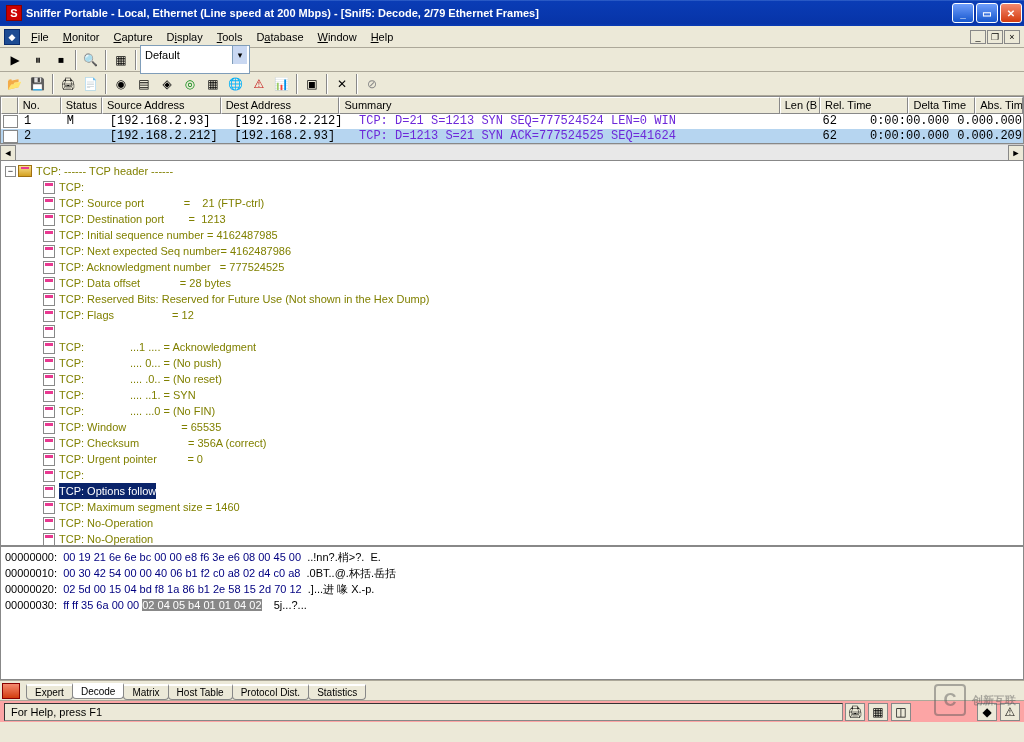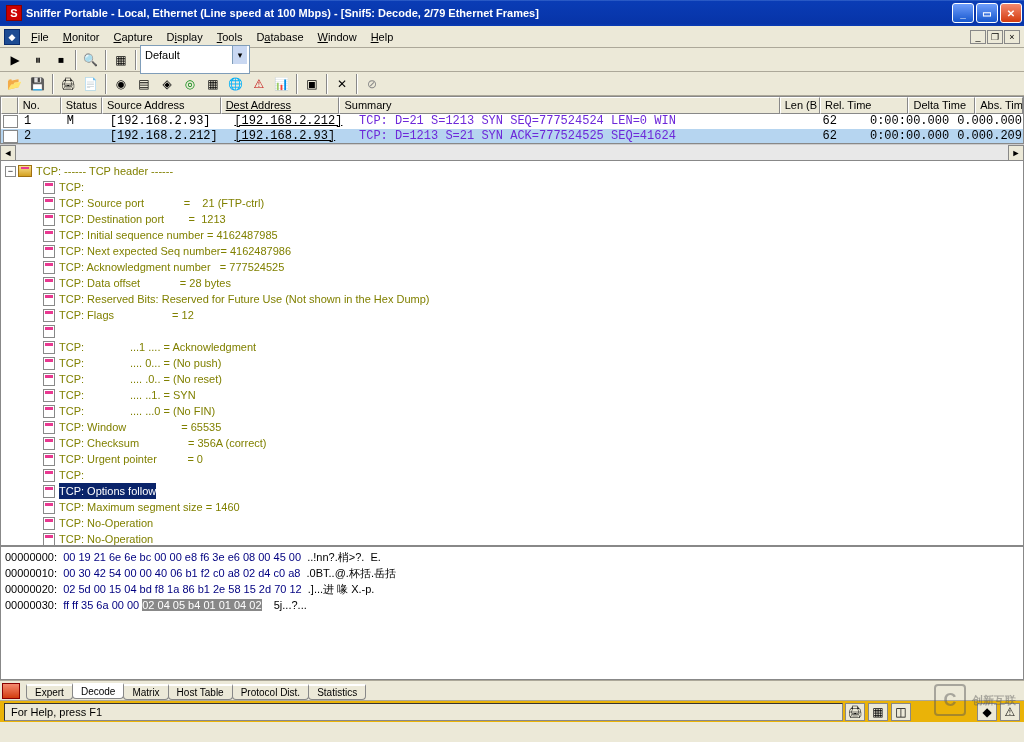--- a/index.html
+++ b/index.html
@@ -53,37 +53,37 @@
 .hex-addr { color:#000; }
 .hex-b { color:#000080; }
 .hex-hl { background:#888; color:#fff; }
 
 .tabs-area { height:20px; background:#ece9d8; display:flex; align-items:flex-end; padding-left:6px; border-top:1px solid #aca899; position:relative;}
 .tabs-area::before { content:''; position:absolute; left:2px; top:2px; width:16px; height:14px; background:linear-gradient(#f48a6f,#d33c0f); border:1px solid #800; }
 .tab-bottom { border:1px solid #888; border-top:2px solid #fff; background:#ece9d8; padding:1px 8px; margin-right:-1px; font-size:10px; border-radius:0 0 4px 4px; margin-left:0;}
 .tab-bottom:first-of-type { margin-left:20px; }
 .tab-bottom.active { background:#fff; border-top:2px solid #fff; position:relative; top:-1px;}
 
-.status-row { height:22px; background:#eab308; border-top:1px solid #aca899; display:flex; align-items:center; padding:4px 4px; }
+.status-row { height:22px; background:#fca5a5; border-top:1px solid #aca899; display:flex; align-items:center; padding:4px 4px; }
 .status-row .sb { border:1px solid #888; border-top-color:#444; border-left-color:#444; padding:1px 6px; margin-right:2px; background:#ece9d8; height:18px; line-height:14px;}
 .status-icons { margin-left:auto; display:flex; gap:3px; }
 .status-icons .si { width:20px; height:18px; border:1px solid #888; background:#ece9d8; display:flex;align-items:center;justify-content:center; font-size:12px;}
 
 .watermark { position:absolute; right:8px; bottom:26px; opacity:0.45; font-size:16px; color:#555; font-weight:bold; display:flex; align-items:center; gap:6px;}
 .watermark .wm-icon { width:32px; height:32px; border:2px solid #555; border-radius:4px; display:flex;align-items:center;justify-content:center; font-size:18px;}
 
 
-.w-chk{width:17px;} .w-no{width:45px;} .w-stat{width:43px;} .w-src{width:125px;} .w-dst{width:125px;text-decoration:underline;} .w-sum{width:465px;} .w-len{width:42px;} .w-rel{width:93px;} .w-del{width:70px;} .w-abs{width:50px;}
+.w-chk{width:17px;} .w-no{width:45px;} .w-stat{width:43px;} .w-src{width:125px;} .w-dst{width:125px;} .w-sum{width:465px;} .w-len{width:42px;} .w-rel{width:93px;} .w-del{width:70px;} .w-abs{width:50px;}
 </style>
 </head>
 <body>
 
 <div class="titlebar">
   <div class="app-icon">S</div>
-  <div class="title">Sniffer Portable - Local, Ethernet (Line speed at 100 Mbps) - [Snif5: Decode, 2/79 Ethernet Frames]</div>
+  <div class="title">Sniffer Portable - Local, Ethernet (Line speed at 200 Mbps) - [Snif5: Decode, 2/79 Ethernet Frames]</div>
   <div class="win-btns">
     <div class="win-btn">_</div>
     <div class="win-btn">▭</div>
     <div class="win-btn close">✕</div>
   </div>
 </div>
 
 <div class="menubar">
   <div class="app-menu-icon">◆</div>
   <div class="menu-item"><span class="ul">F</span><span>ile</span></div>

